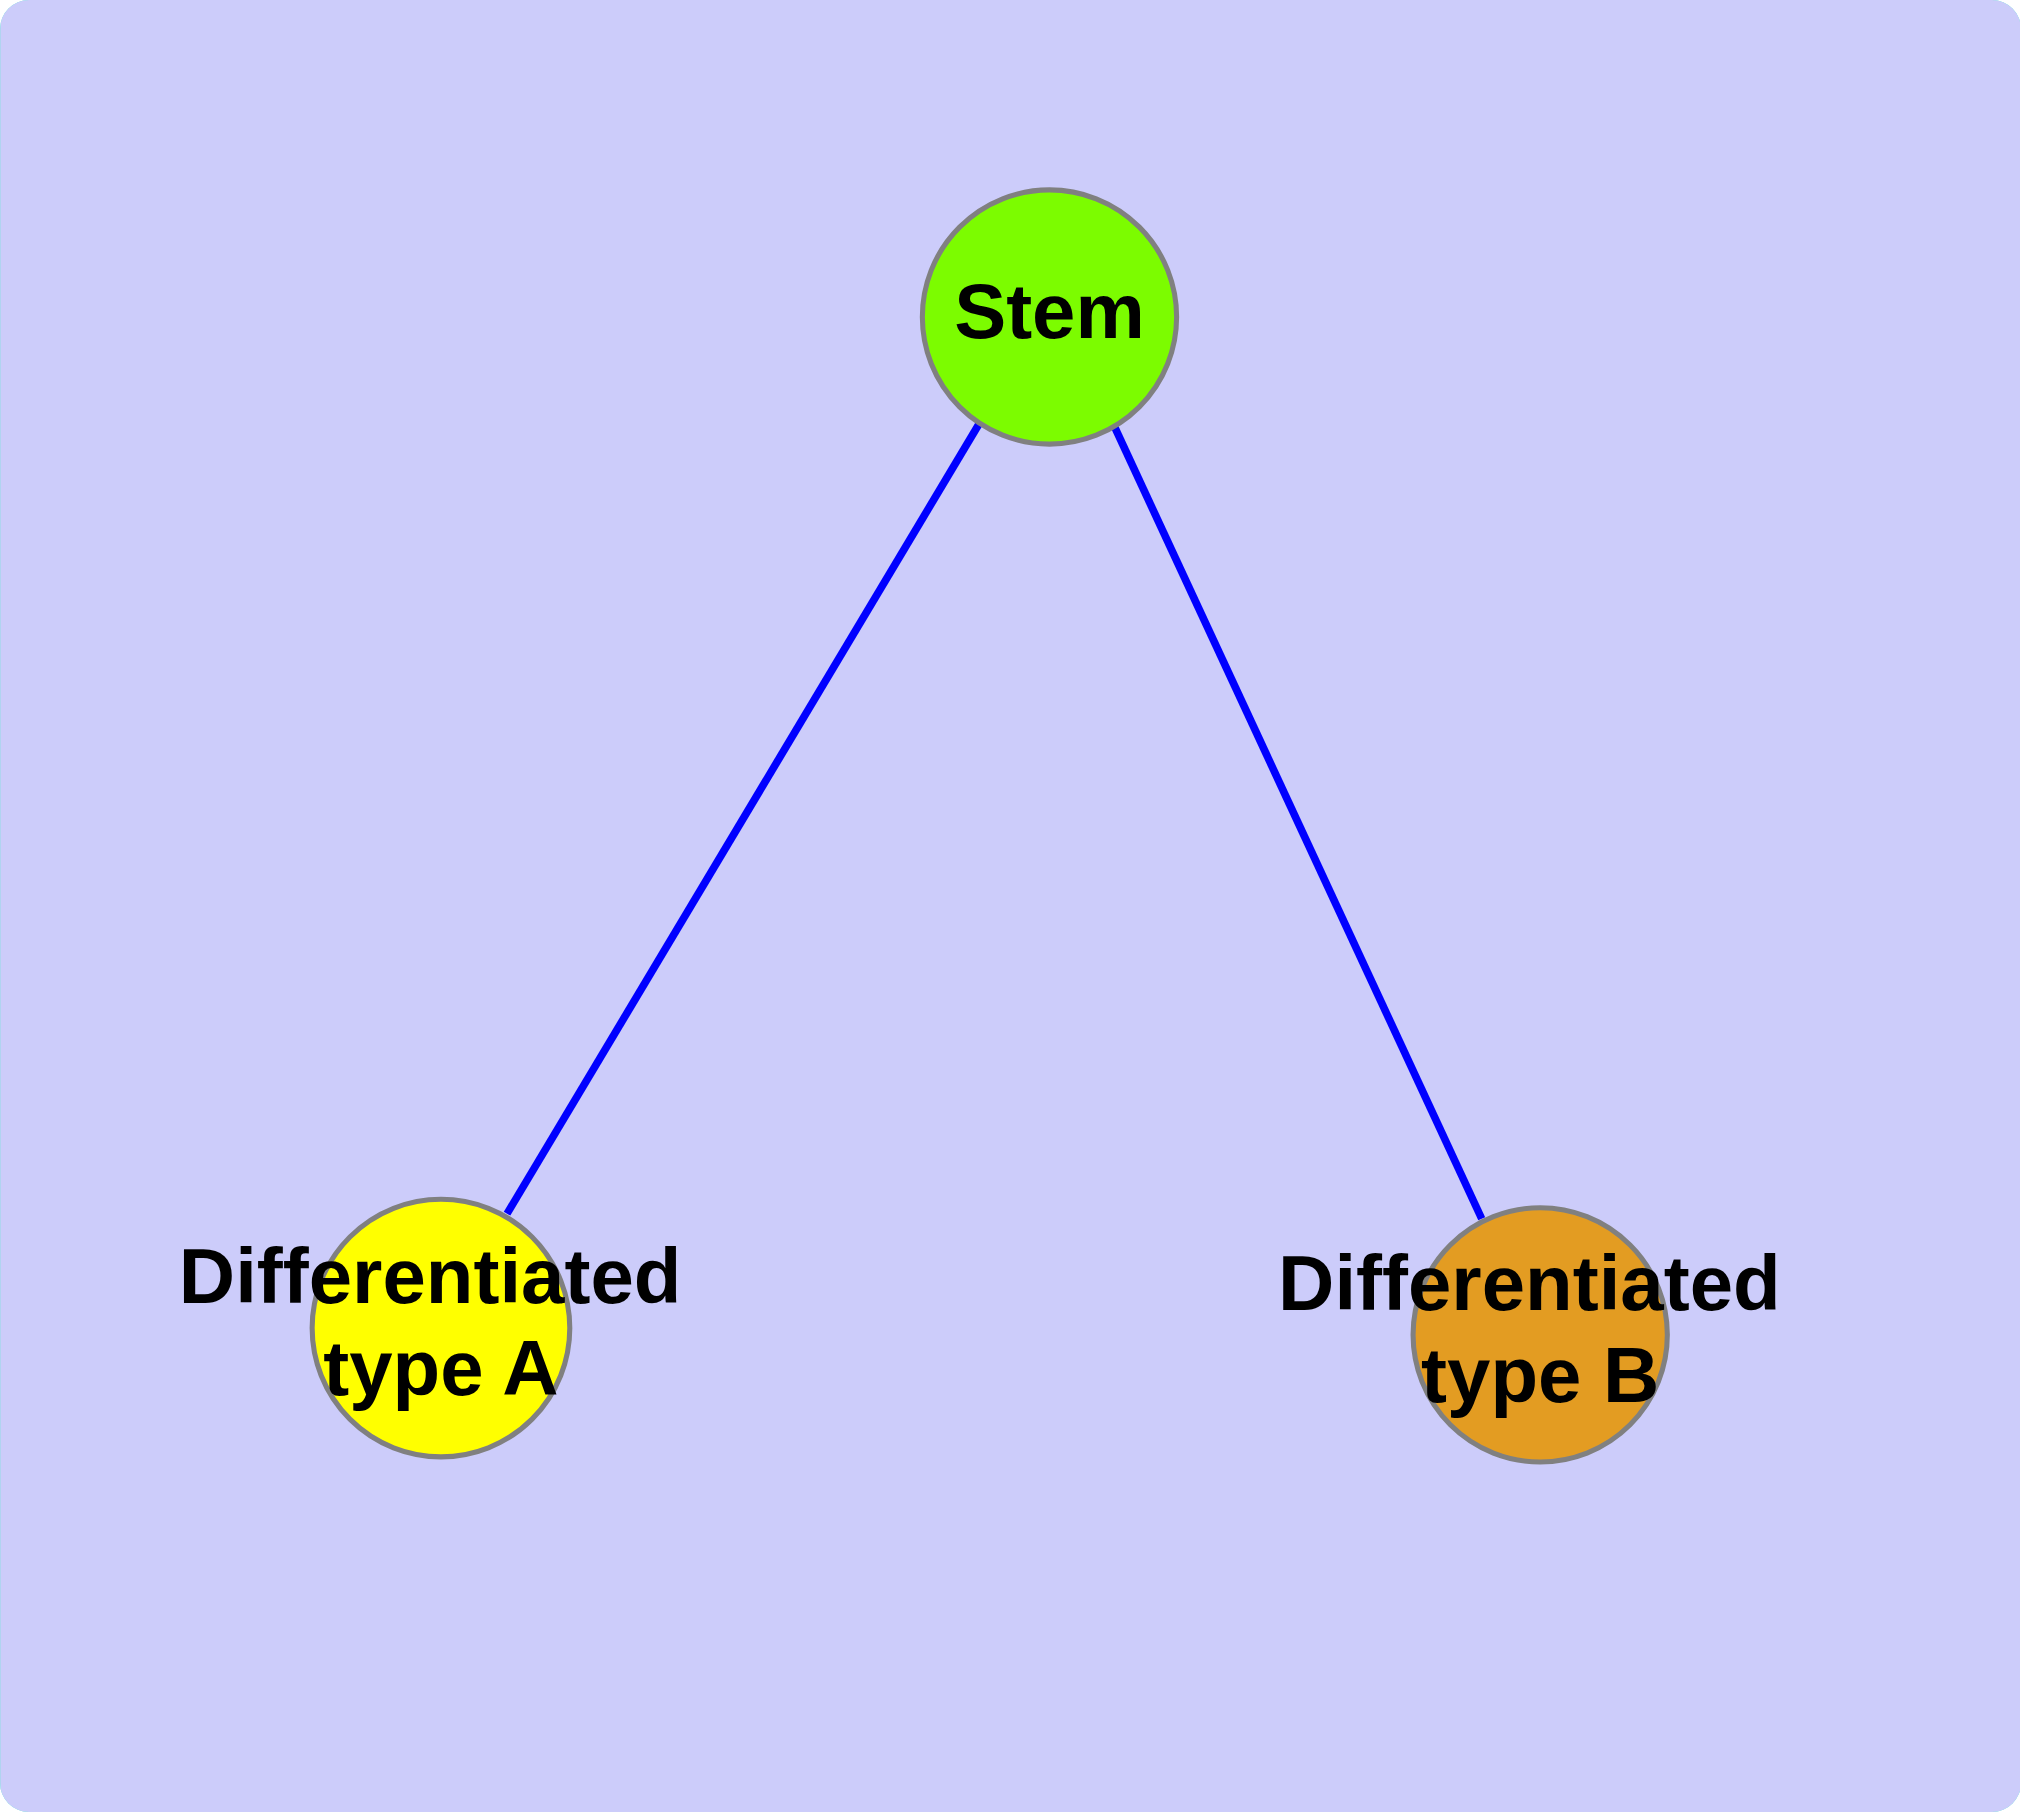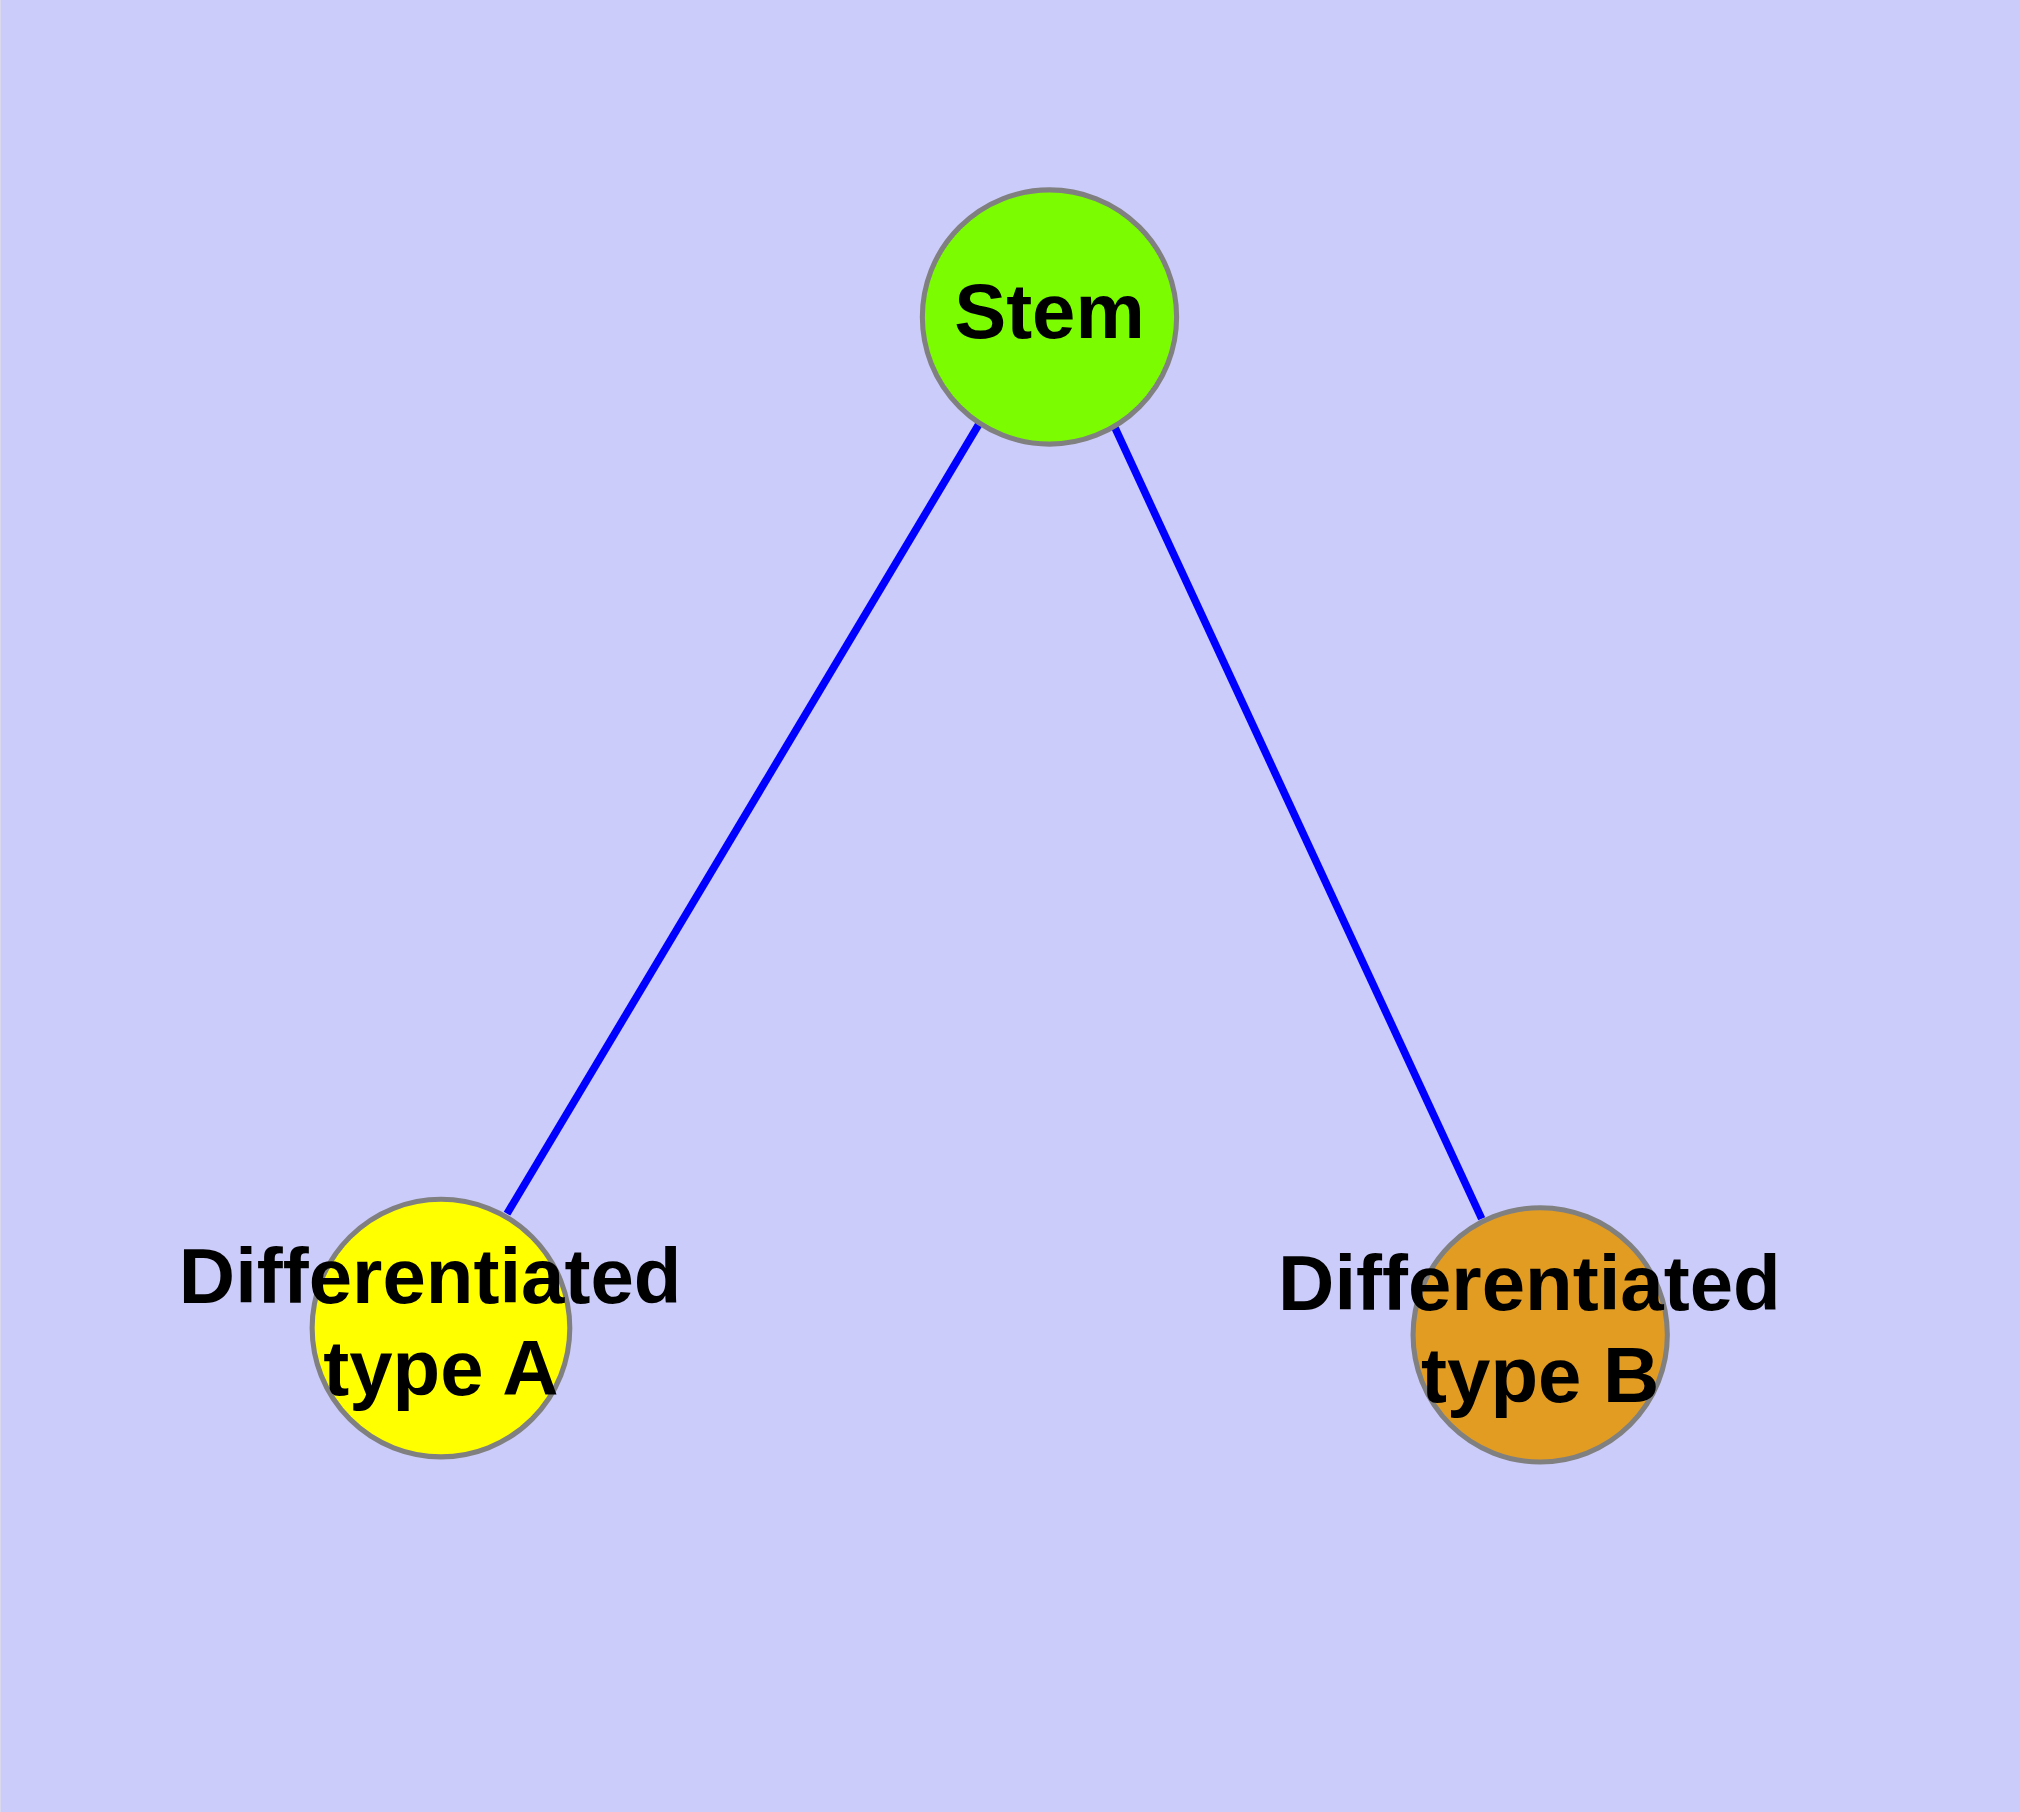--- a/index.html
+++ b/index.html
@@ -26,21 +26,21 @@
     font-family: "Liberation Sans", sans-serif;
     font-weight: bold;
     fill: #000000;
     text-anchor: middle;
     dominant-baseline: middle;
   }
 </style>
 </head>
 <body>
 
-<div id="canvas" style="width: 2021px; height: 1812px; background: #fef9c3;">
+<div id="canvas" style="width: 2021px; height: 1812px; background: #5eead4; border-radius: 29px;">
   <svg id="graph-svg" viewBox="0 0 2384 2138" xmlns="http://www.w3.org/2000/svg" style="width: 2021px; height: 1812px;">
 
     <rect id="bg-rect" x="0" y="0" width="2384" height="2138" fill="#ccccfa"></rect>
 
     <g id="edges-layer">
       <line id="edge-0" x1="1155" y1="500" x2="598" y2="1432" stroke="#0000ff" stroke-width="9" stroke-linecap="butt"></line>
       <line id="edge-1" x1="1314" y1="502" x2="1748" y2="1438" stroke="#0000ff" stroke-width="9" stroke-linecap="butt"></line>
     </g>
 
     <g id="nodes-layer">

